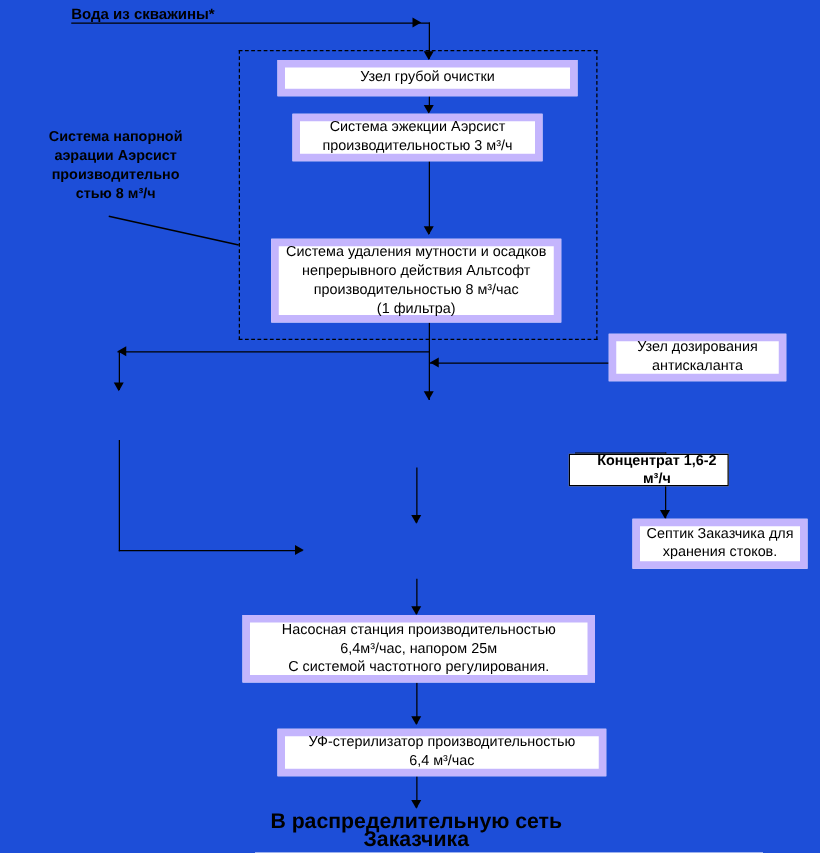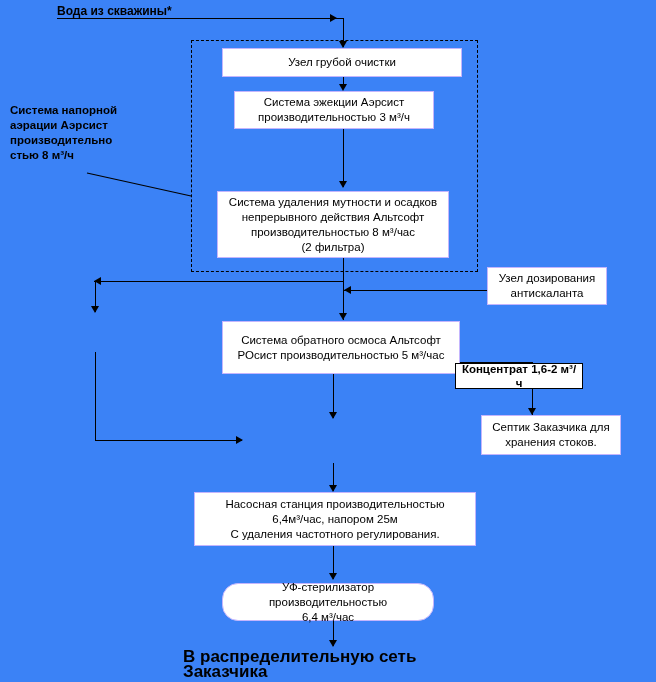--- a/index.html
+++ b/index.html
@@ -8,42 +8,42 @@
     background: #ffffff;
   }
   body {
     font-family: "Liberation Sans", sans-serif;
     color: #000000;
   }
   #canvas {
     position: relative;
     width: 656px;
     height: 682px;
-    background: #3b82f6;
+    background: #1d4ed8;
     overflow: hidden;
   }
   .box {
     position: absolute;
     box-sizing: border-box;
-    border: 1px solid #c4b5fd;
+    border: 6px solid #c4b5fd;
     background: #ffffff;
     display: flex;
     align-items: center;
     justify-content: center;
     text-align: center;
     font-size: 11.5px;
     line-height: 15px;
     white-space: pre-line;
     padding: 2px 4px;
     z-index: 3;
   }
   .label {
     position: absolute;
     box-sizing: border-box;
-    text-align: left;
+    text-align: center;
     font-size: 11.5px;
     line-height: 15px;
     white-space: pre-line;
     background: transparent;
     z-index: 4;
   }
   .label.bold {
     font-weight: bold;
   }
   .label-boxed {
@@ -140,68 +140,66 @@
 
   <div class="box" style="left:234px; top:91px; width:200px; height:38px;">Система эжекции Аэрсист
 производительностью 3 м³/ч</div>
 
   <div class="vline" style="left:343px; top:129px; height:58px;"></div>
   <div class="arrow-down" style="left:338.5px; top:181px;"></div>
 
   <div class="box" style="left:217px; top:191px; width:232px; height:67px;">Система удаления мутности и осадков
 непрерывного действия Альтсофт
 производительностью 8 м³/час
-(2 фильтра)</div>
+(1 фильтра)</div>
 
   <div class="vline" style="left:343px; top:258px; height:62px;"></div>
   <div class="arrow-down" style="left:338.5px; top:313px;"></div>
 
   <div class="hline" style="left:94px; top:281px; width:250px;"></div>
   <div class="arrow-left" style="left:94px; top:276.5px;"></div>
   <div class="vline" style="left:95px; top:281px; height:31px;"></div>
   <div class="arrow-down" style="left:90.5px; top:306px;"></div>
 
-  <div class="box" style="left:487px; top:267px; width:120px; height:38px;">Узел дозирования
+  <div class="box" style="left:487px; top:267px; width:142px; height:38px;">Узел дозирования
 антискаланта</div>
   <div class="vline" style="left:487px; top:290px; height:0px;"></div>
   <div class="hline" style="left:344px; top:290px; width:143px;"></div>
   <div class="arrow-left" style="left:344px; top:285.5px;"></div>
 
 
   <div class="vline" style="left:95px; top:352px; height:89px;"></div>
   <div class="hline" style="left:95px; top:440px; width:147px;"></div>
   <div class="arrow-right" style="left:236px; top:436px;"></div>
 
-  <div class="box" style="left:222px; top:321px; width:238px; height:53px;">Система обратного осмоса Альтсофт
-РОсист производительностью 5 м³/час</div>
 
   <div class="hline" style="left:460px; top:362px; width:73px;"></div>
   <div class="vline" style="left:532px; top:362px; height:53px;"></div>
   <div class="arrow-down" style="left:527.5px; top:408px;"></div>
 
-  <div class="label-boxed" style="left:455px; top:363px; width:128px; height:26px;">Концентрат 1,6-2 м³/ч</div>
-
-  <div class="box" style="left:481px; top:415px; width:140px; height:40px;">Септик Заказчика для
+  <div class="label-boxed" style="left:455px; top:363px; width:128px; height:26px;padding-left:16px;">Концентрат 1,6-2 м³/ч</div>
+
+  <div class="box" style="left:506px; top:415px; width:140px; height:40px;">Септик Заказчика для
 хранения стоков.</div>
 
   <div class="vline" style="left:333px; top:374px; height:44px;"></div>
   <div class="arrow-down" style="left:328.5px; top:412px;"></div>
 
 
   <div class="vline" style="left:333px; top:463px; height:28px;"></div>
   <div class="arrow-down" style="left:328.5px; top:485px;"></div>
 
   <div class="box" style="left:194px; top:492px; width:282px; height:54px;">Насосная станция производительностью
 6,4м³/час, напором 25м
-С удаления частотного регулирования.</div>
+С системой частотного регулирования.</div>
 
   <div class="vline" style="left:333px; top:546px; height:33px;"></div>
   <div class="arrow-down" style="left:328.5px; top:573px;"></div>
 
-  <div class="box" style="left:222px; top:583px; width:212px; height:38px;border-radius:16px;">УФ-стерилизатор производительностью
+  <div class="box" style="left:222px; top:583px; width:263px; height:38px;">УФ-стерилизатор производительностью
 6,4 м³/час</div>
 
   <div class="vline" style="left:333px; top:621px; height:25px;"></div>
   <div class="arrow-down" style="left:328.5px; top:640px;"></div>
 
   <div class="label bold" style="left:183px; top:649px; width:300px; font-size:17px;">В распределительную сеть Заказчика</div>
 
 </div>
 
 </body></html>

